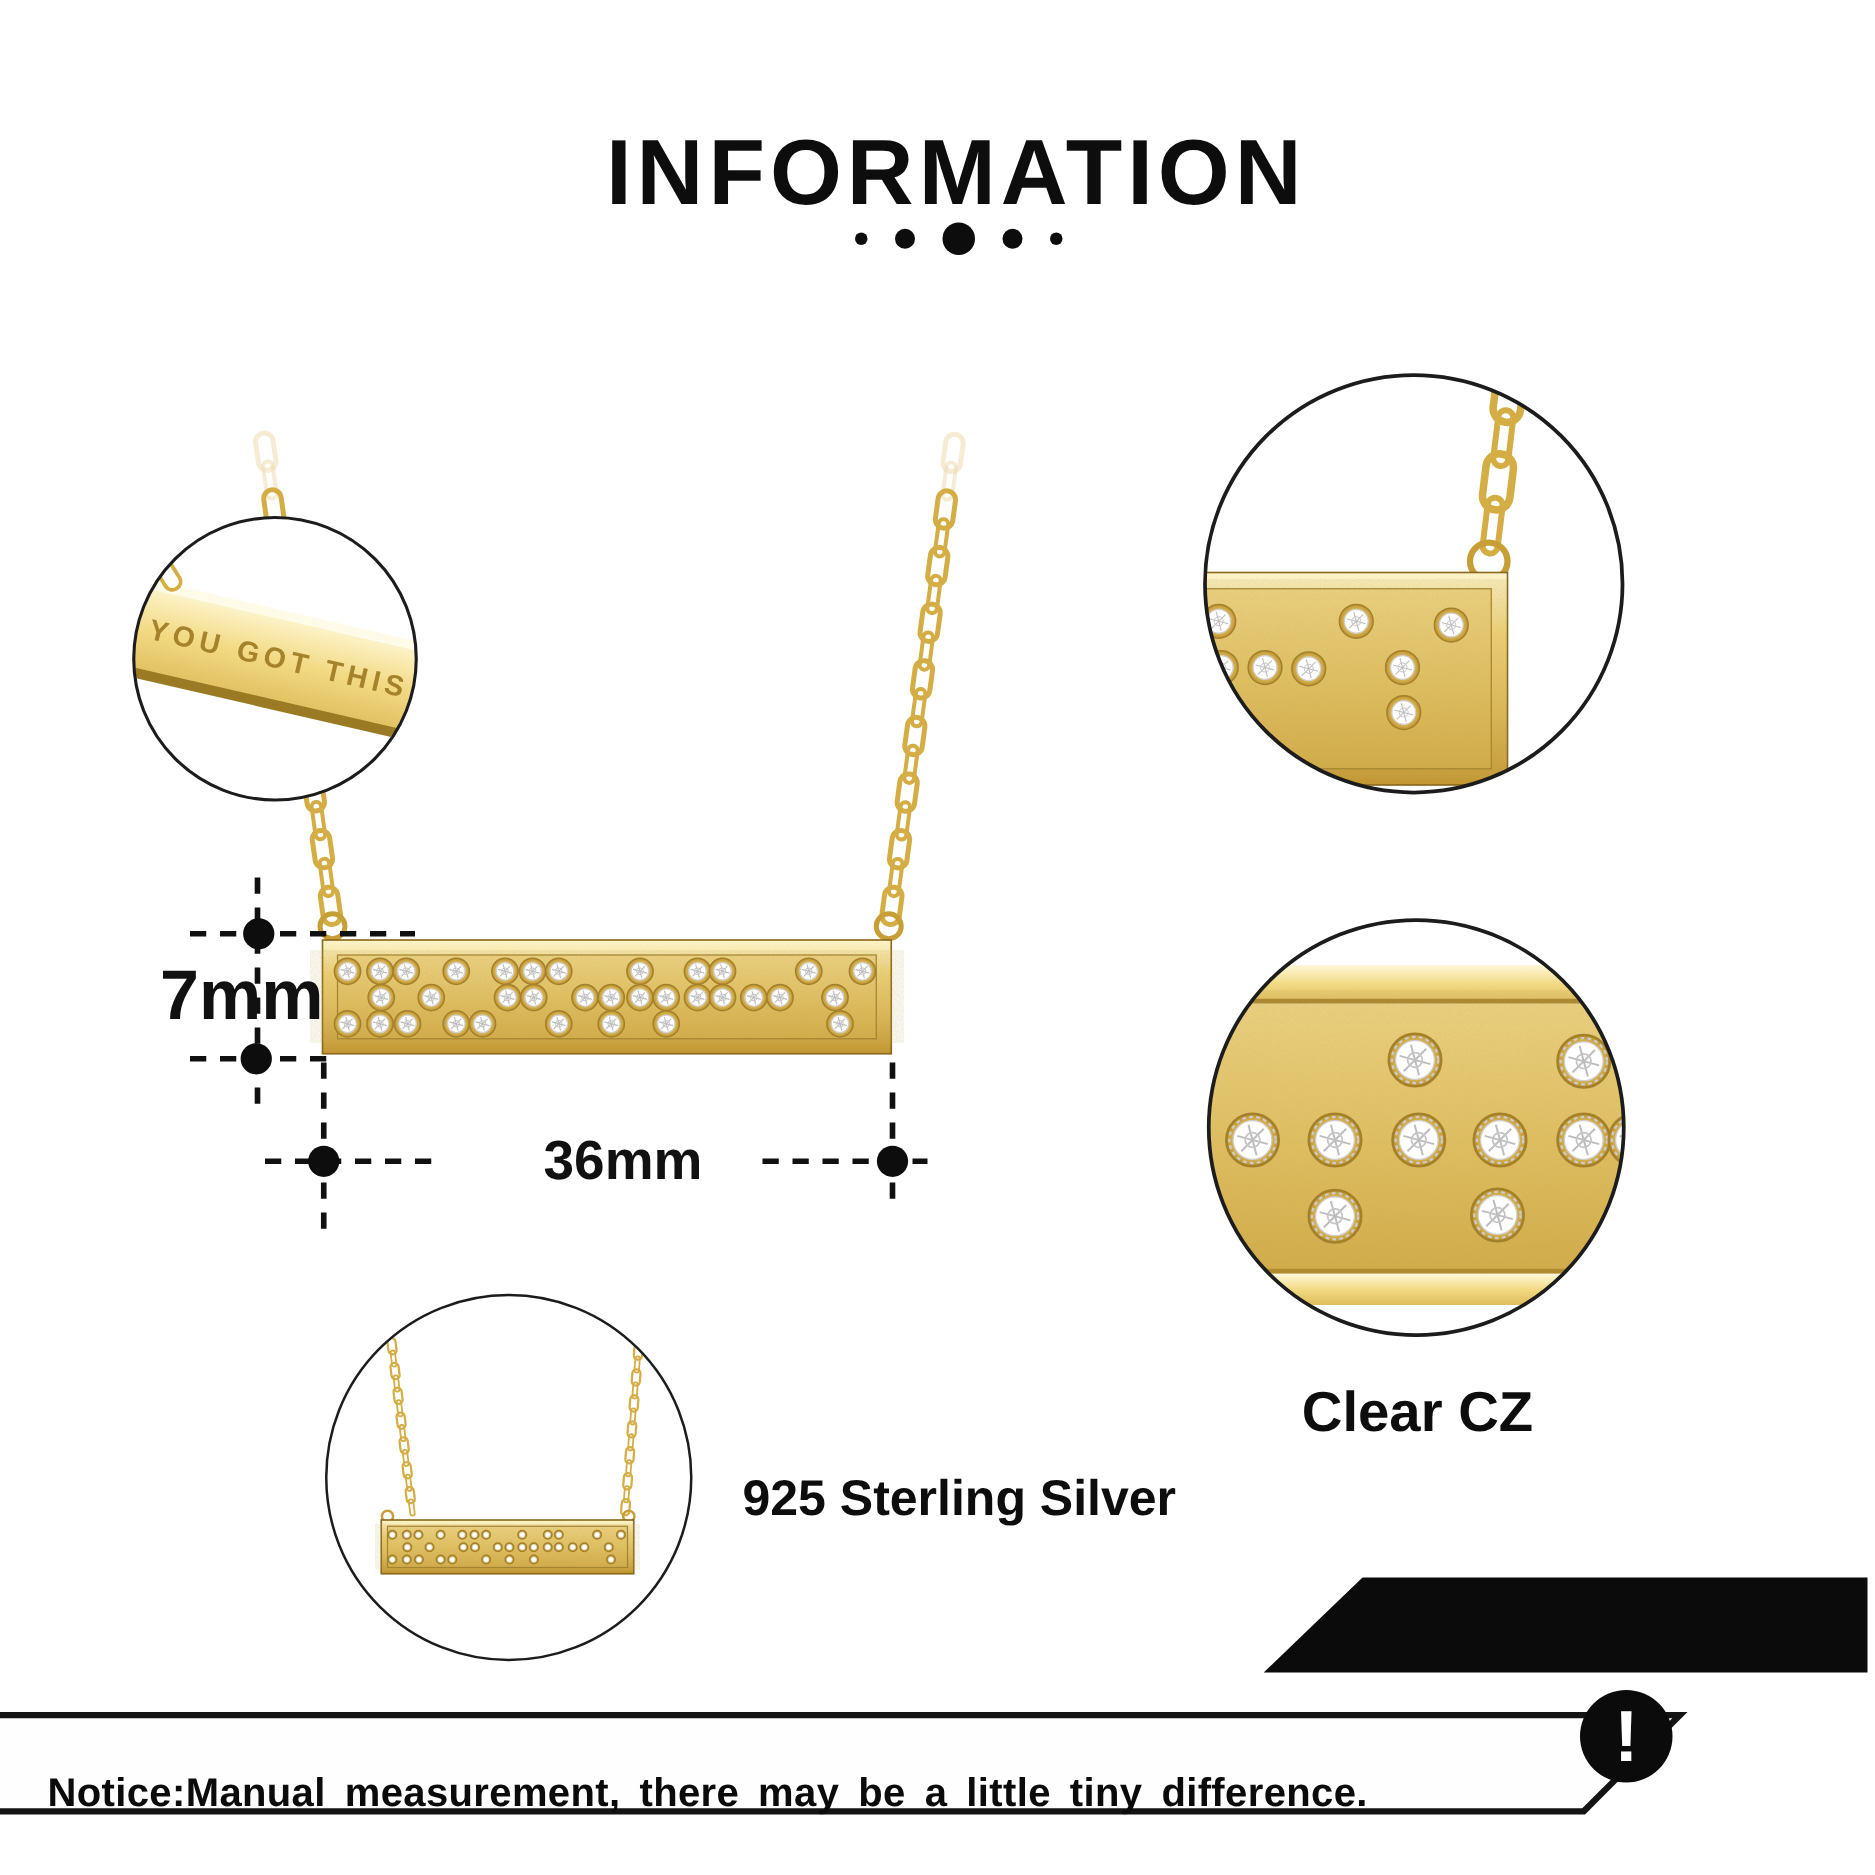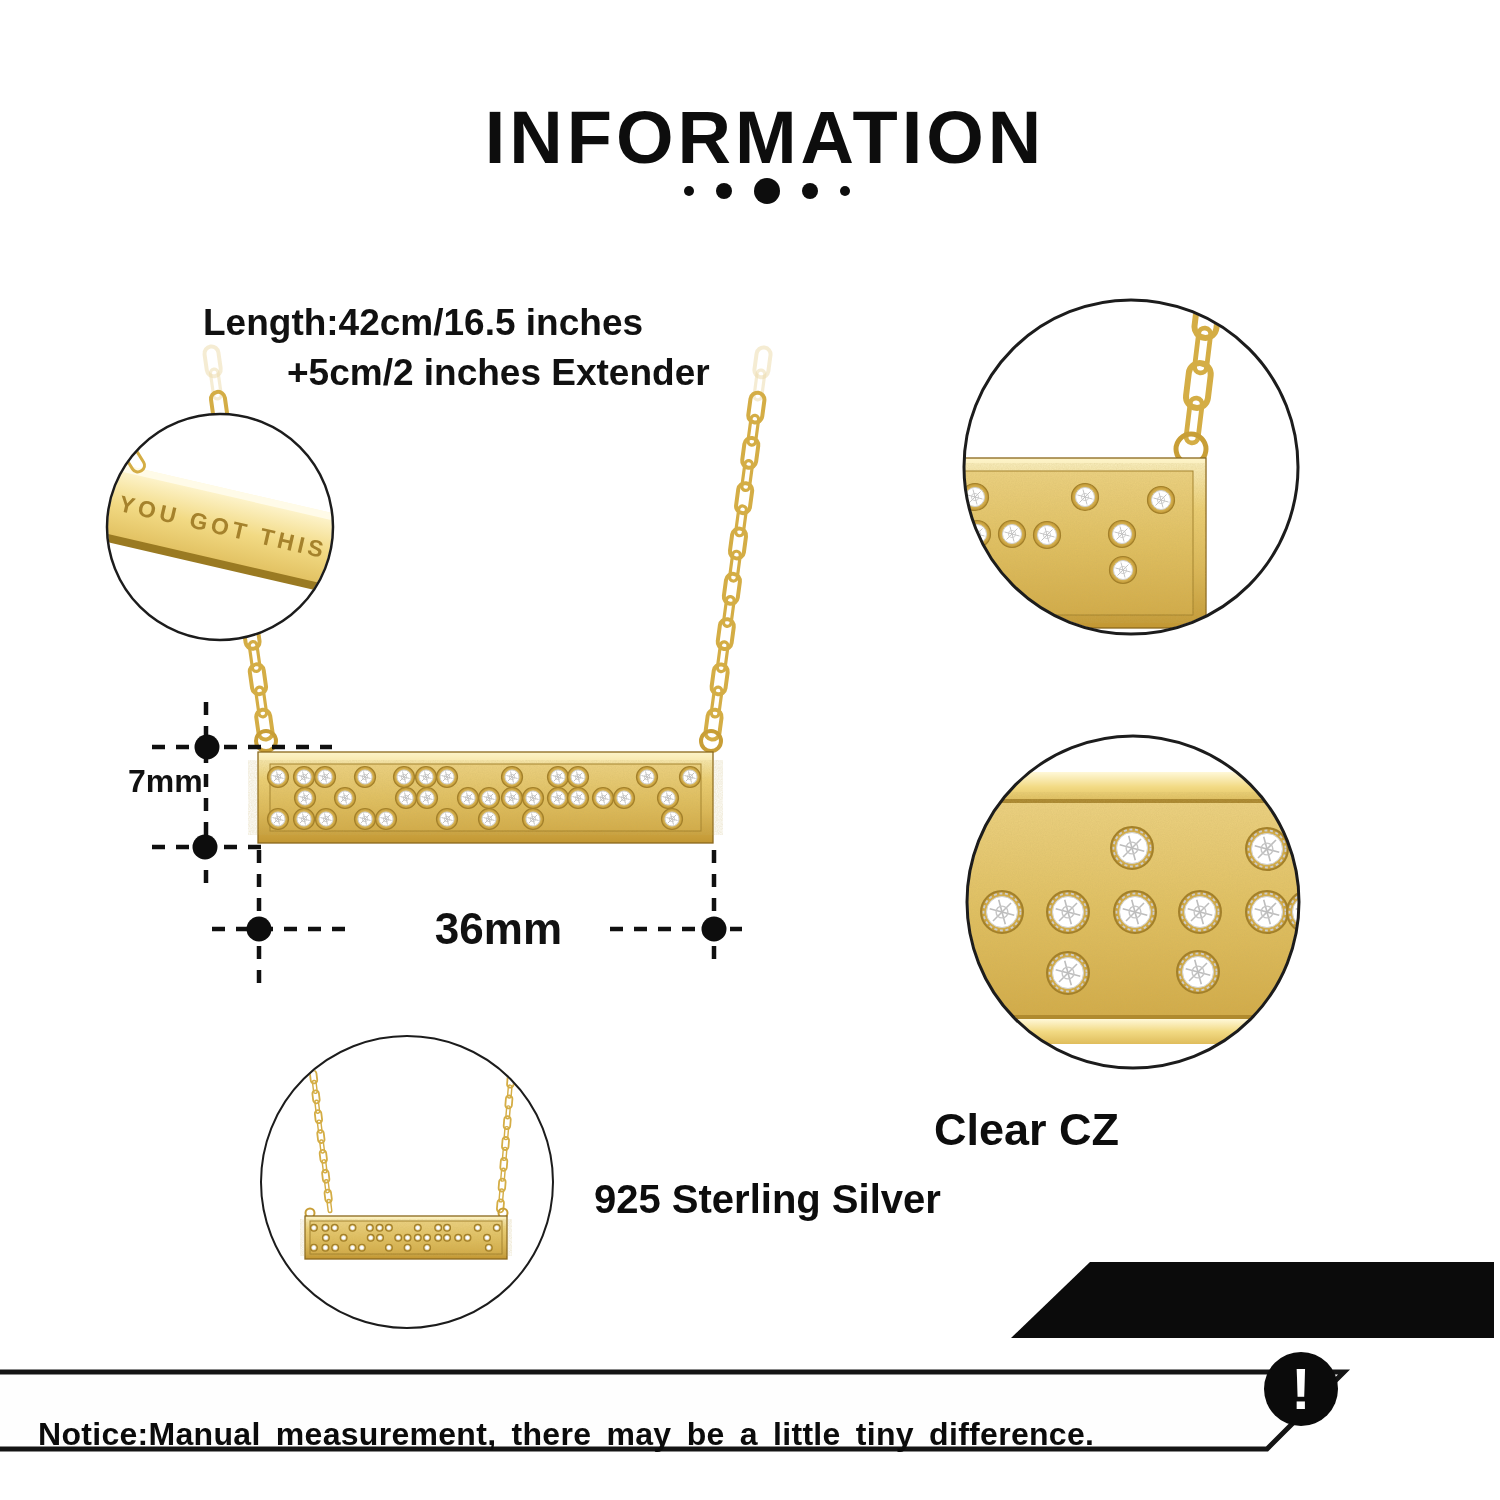--- a/index.html
+++ b/index.html
@@ -7,26 +7,26 @@
           font-family:"Liberation Sans",sans-serif;color:#111;}
   #scene{position:absolute;left:0;top:0;}
   .title{position:absolute;top:95px;left:0;width:1530px;text-align:center;
          font-size:74px;font-weight:bold;letter-spacing:4px;color:#0d0d0d;}
   .title-dots{position:absolute;top:178px;left:0;width:1534px;display:flex;
               justify-content:center;align-items:center;gap:22px;}
   .title-dots span{background:#0d0d0d;border-radius:50%;display:block;}
   .length{position:absolute;left:203px;top:298px;font-size:37px;font-weight:bold;line-height:50px;}
   .length .l2{margin-left:84px;}
   .m7{position:absolute;left:128px;top:763px;width:128px;text-align:left;
-      font-size:32px;font-weight:bold;}
+      font-size:56px;font-weight:bold;}
   .m36{position:absolute;left:396px;top:904px;width:166px;text-align:right;
        font-size:44px;font-weight:bold;}
   .lbl{position:absolute;font-weight:bold;color:#0d0d0d;white-space:nowrap;}
   .lbl.gold{left:893px;top:656px;width:500px;text-align:center;font-size:41px;}
-  .lbl.cz{left:934px;top:1104px;width:400px;text-align:left;font-size:45px;}
+  .lbl.cz{left:934px;top:1104px;width:400px;text-align:center;font-size:45px;}
   .lbl.silver{left:594px;top:1177px;font-size:40px;}
   .weight{position:absolute;left:1095px;top:1276px;width:399px;text-align:center;
           font-size:42px;font-weight:bold;color:#fff;}
   .notice{position:absolute;left:38px;top:1392px;font-size:32px;font-weight:bold;
           color:#0b0b0b;white-space:nowrap;word-spacing:6px;letter-spacing:.3px;margin-top:24px;}
 </style>
 </head>
 <body>
 
 <div class="canvas">
@@ -592,24 +592,20 @@
 
   <div class="title">INFORMATION</div>
   <div class="title-dots" id="titleDots">
       <span style="height: 10px; width: 10px;"></span>
       <span style="height: 16px; width: 16px;"></span>
       <span style="height: 26px; width: 26px;"></span>
       <span style="height: 16px; width: 16px;"></span>
       <span style="height: 10px; width: 10px;"></span>
     </div>
 
-  <div class="length">
-    <div>Length:42cm/16.5 inches</div>
-    <div class="l2">+5cm/2 inches Extender</div>
-  </div>
 
   <div class="m7">7mm</div>
   <div class="m36">36mm</div>
 
   <div class="lbl cz">Clear CZ</div>
   <div class="lbl silver">925 Sterling Silver</div>
 
   <div class="notice">Notice:Manual measurement, there may be a little tiny difference.</div>
 </div>
 

